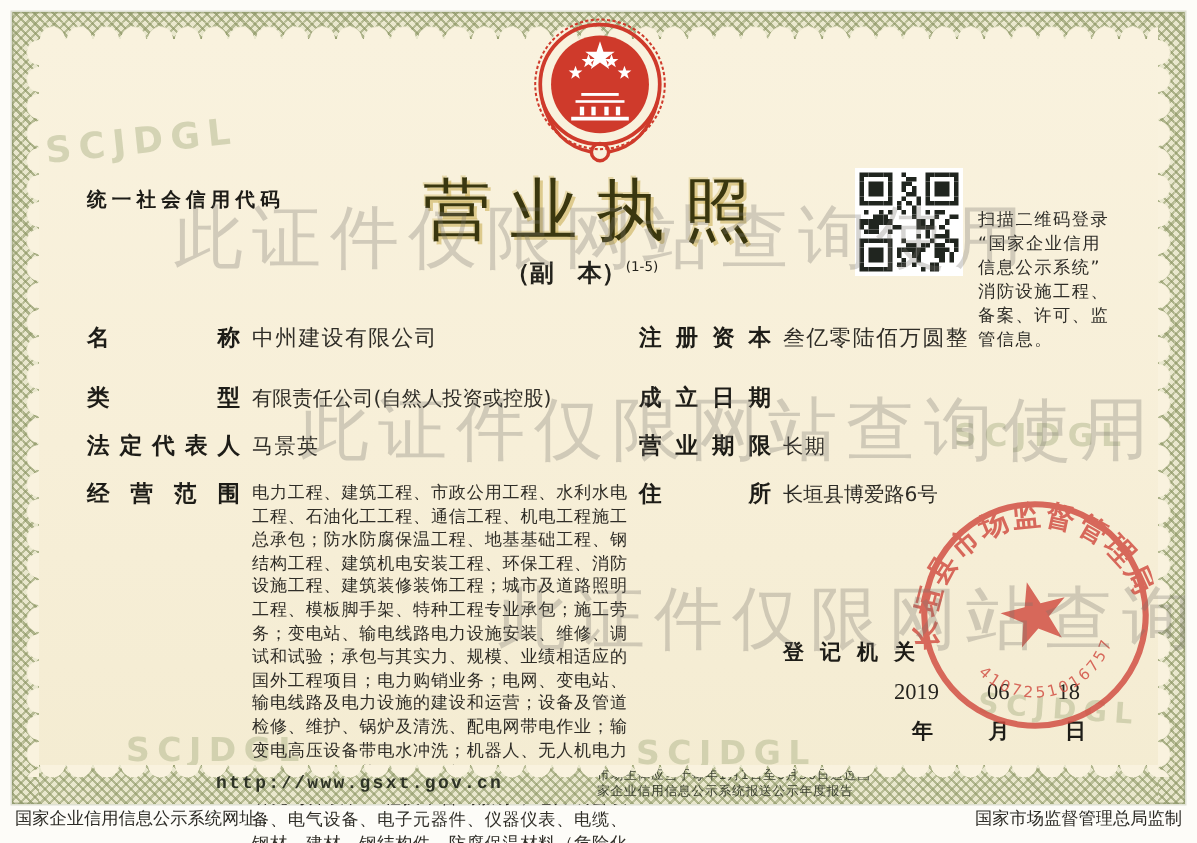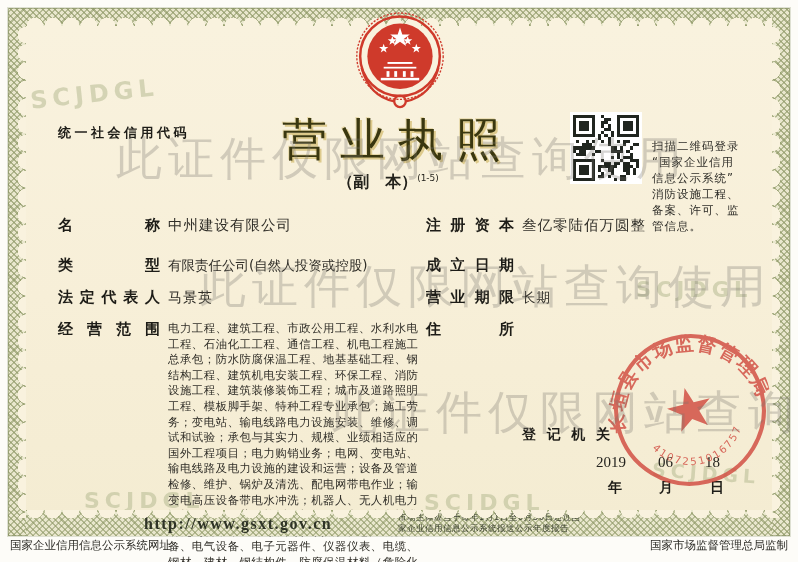--- a/index.html
+++ b/index.html
@@ -25,22 +25,22 @@
   .sc-right{right:15px;top:26px;bottom:44px;width:11px;
     background:radial-gradient(circle at 0 9px,#f9f2de 0 8px,rgba(0,0,0,0) 8.5px);background-size:11px 18px;background-repeat:repeat-y;}
   .sc-band{left:26px;right:26px;bottom:42px;height:10px;z-index:4;
     background:radial-gradient(circle at 9px 0,#f9f2de 0 8px,rgba(0,0,0,0) 8.5px);background-size:18px 10px;background-repeat:repeat-x;}
   
   .band{position:absolute;left:26px;right:26px;bottom:26px;height:26px;z-index:3;
     background-color:#e9e7cd;
     background-image:
       repeating-linear-gradient(45deg, rgba(140,150,100,.6) 0 1.5px, rgba(0,0,0,0) 1.5px 4.5px),
       repeating-linear-gradient(-45deg, rgba(140,150,100,.5) 0 1.5px, rgba(0,0,0,0) 1.5px 4.5px);}
-  .band-url{position:absolute;left:118px;top:5px;font-family:Liberation Serif, serif;font-weight:bold;
-    font-size:16px;letter-spacing:1.5px;color:#2e3326;}
+  .band-url{position:absolute;left:118px;top:5px;font-family:Liberation Mono, monospace;font-weight:bold;
+    font-size:12px;letter-spacing:1.5px;color:#2e3326;}
   .band-note{position:absolute;left:372px;top:2px;font-size:8.5px;line-height:10.5px;color:#3c4132;letter-spacing:.5px;}
   
   .label{font-weight:bold;color:#1d1c17;font-size:15px;text-align:justify;text-align-last:justify;z-index:3;}
   .value{color:#2f2d27;z-index:3;}
   .credit-label{font-weight:bold;font-size:13px;letter-spacing:3.5px;color:#1d1c17;z-index:3;}
   .credit-code{font-family:"Liberation Serif",serif;font-size:13.5px;letter-spacing:.8px;color:#2c2a24;z-index:3;}
   .title{font-size:45px;font-weight:normal;letter-spacing:13px;color:#3a370f;z-index:3;
     text-shadow:2px 2px 0 rgba(188,156,44,.45),-1px -1px 0 rgba(188,156,44,.28);}
   .subtitle{font-size:16px;font-weight:bold;color:#23221c;text-align:center;z-index:3;}
   .subtitle sup{font-size:9px;font-weight:normal;}
@@ -575,20 +575,21 @@
 
   <div class="abs label" style="left:426px;top:216px;width:88px;">注册资本</div>
   <div class="abs value" style="left:522px;top:216px;font-size:14.5px;letter-spacing:1px;">叁亿零陆佰万圆整</div>
 
   <div class="abs label" style="left:426px;top:256px;width:88px;">成立日期</div>
 
   <div class="abs label" style="left:426px;top:288px;width:88px;">营业期限</div>
   <div class="abs value" style="left:522px;top:289px;font-size:13.5px;letter-spacing:1px;">长期</div>
 
   <div class="abs label" style="left:426px;top:320px;width:88px;">住所</div>
+  <div class="abs value" style="left:522px;top:321px;font-size:13.5px;">长垣县博爱路6号</div>
 
   <div class="abs label" style="left:522px;top:426px;width:88px;font-size:14px;">登记机关</div>
 
   <svg class="seal" viewBox="0 0 160 160">
     <circle cx="80" cy="80" r="72" fill="none" stroke="currentColor" stroke-width="4"></circle>
     <defs>
       <path id="sealTop" d="M 14,100 A 67,67 0 1 1 146,100" fill="none"></path>
       <path id="sealBot" d="M 30,96 A 52,52 0 0 0 130,96" fill="none"></path>
     </defs>
     <path d="M80,58 L85.3,73.5 101.5,73.5 88.6,83 93.4,98.5 80,89 66.6,98.5 71.4,83 58.5,73.5 74.7,73.5 Z" fill="currentColor"></path>

